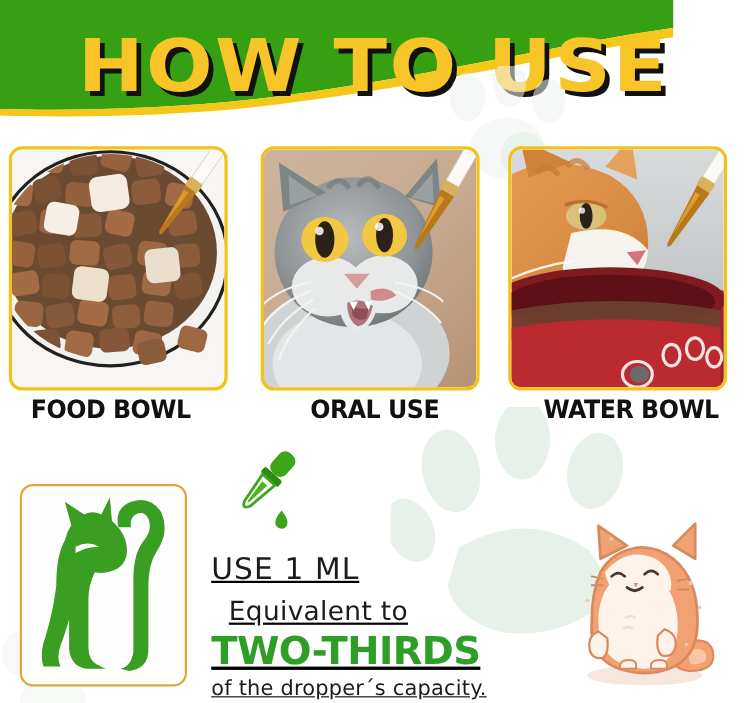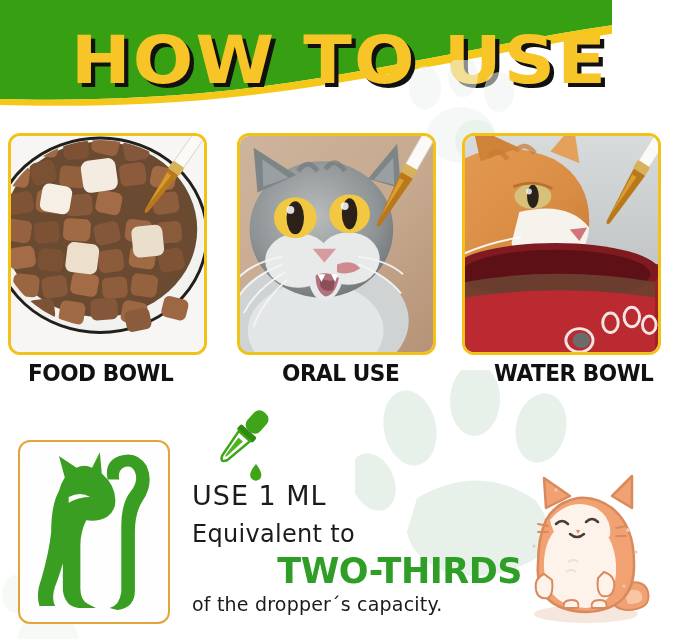--- a/index.html
+++ b/index.html
@@ -58,35 +58,35 @@
   .plabel.l2{left:282px;}
   .plabel.l3{left:494px;}
 
   
   .cat-box{position:absolute;left:18px;top:440px;width:152px;height:184px;border:2px solid #e0a63c;border-radius:12px;background:#fefefe;box-sizing:border-box;overflow:hidden;}
   .cat-box svg{display:block;width:100%;height:100%;}
 
   .dropper-ic{position:absolute;left:206px;top:406px;width:70px;height:78px;}
   .dropper-ic svg{display:block;width:100%;height:100%;}
 
-  .text-block{position:absolute;left:192px;top:482px;width:330px;}
+  .text-block{position:absolute;left:192px;top:504px;width:330px;text-decoration:underline;}
   .t-use{
     font-family:"DejaVu Sans","Liberation Sans",sans-serif;
     font-size:27px;color:#1b1b1b;letter-spacing:1px;line-height:1.05;
     margin:0 0 12px 0;
   }
   .t-equiv{
     font-family:"DejaVu Sans","Liberation Sans",sans-serif;
     font-size:24px;color:#1b1b1b;letter-spacing:.3px;line-height:1.05;
-    margin:0 0 5px 0;
+    margin:0 0 5px 16px;
   }
   .t-two{
     font-family:"DejaVu Sans","Liberation Sans",sans-serif;
     font-weight:bold;font-size:35px;color:#2e9e27;letter-spacing:-0.5px;
-    line-height:1.05;margin:0 0 5px 0;text-align:right;
+    line-height:1.05;margin:0 0 5px 0;
   }
   .t-cap{
     font-family:"DejaVu Sans","Liberation Sans",sans-serif;
     font-size:19px;color:#1b1b1b;letter-spacing:.2px;line-height:1.1;margin:0;
   }
 
   .cartoon{position:absolute;left:508px;top:468px;width:160px;height:162px;}
   .cartoon svg{display:block;width:100%;height:100%;}
 </style>
 </head>

